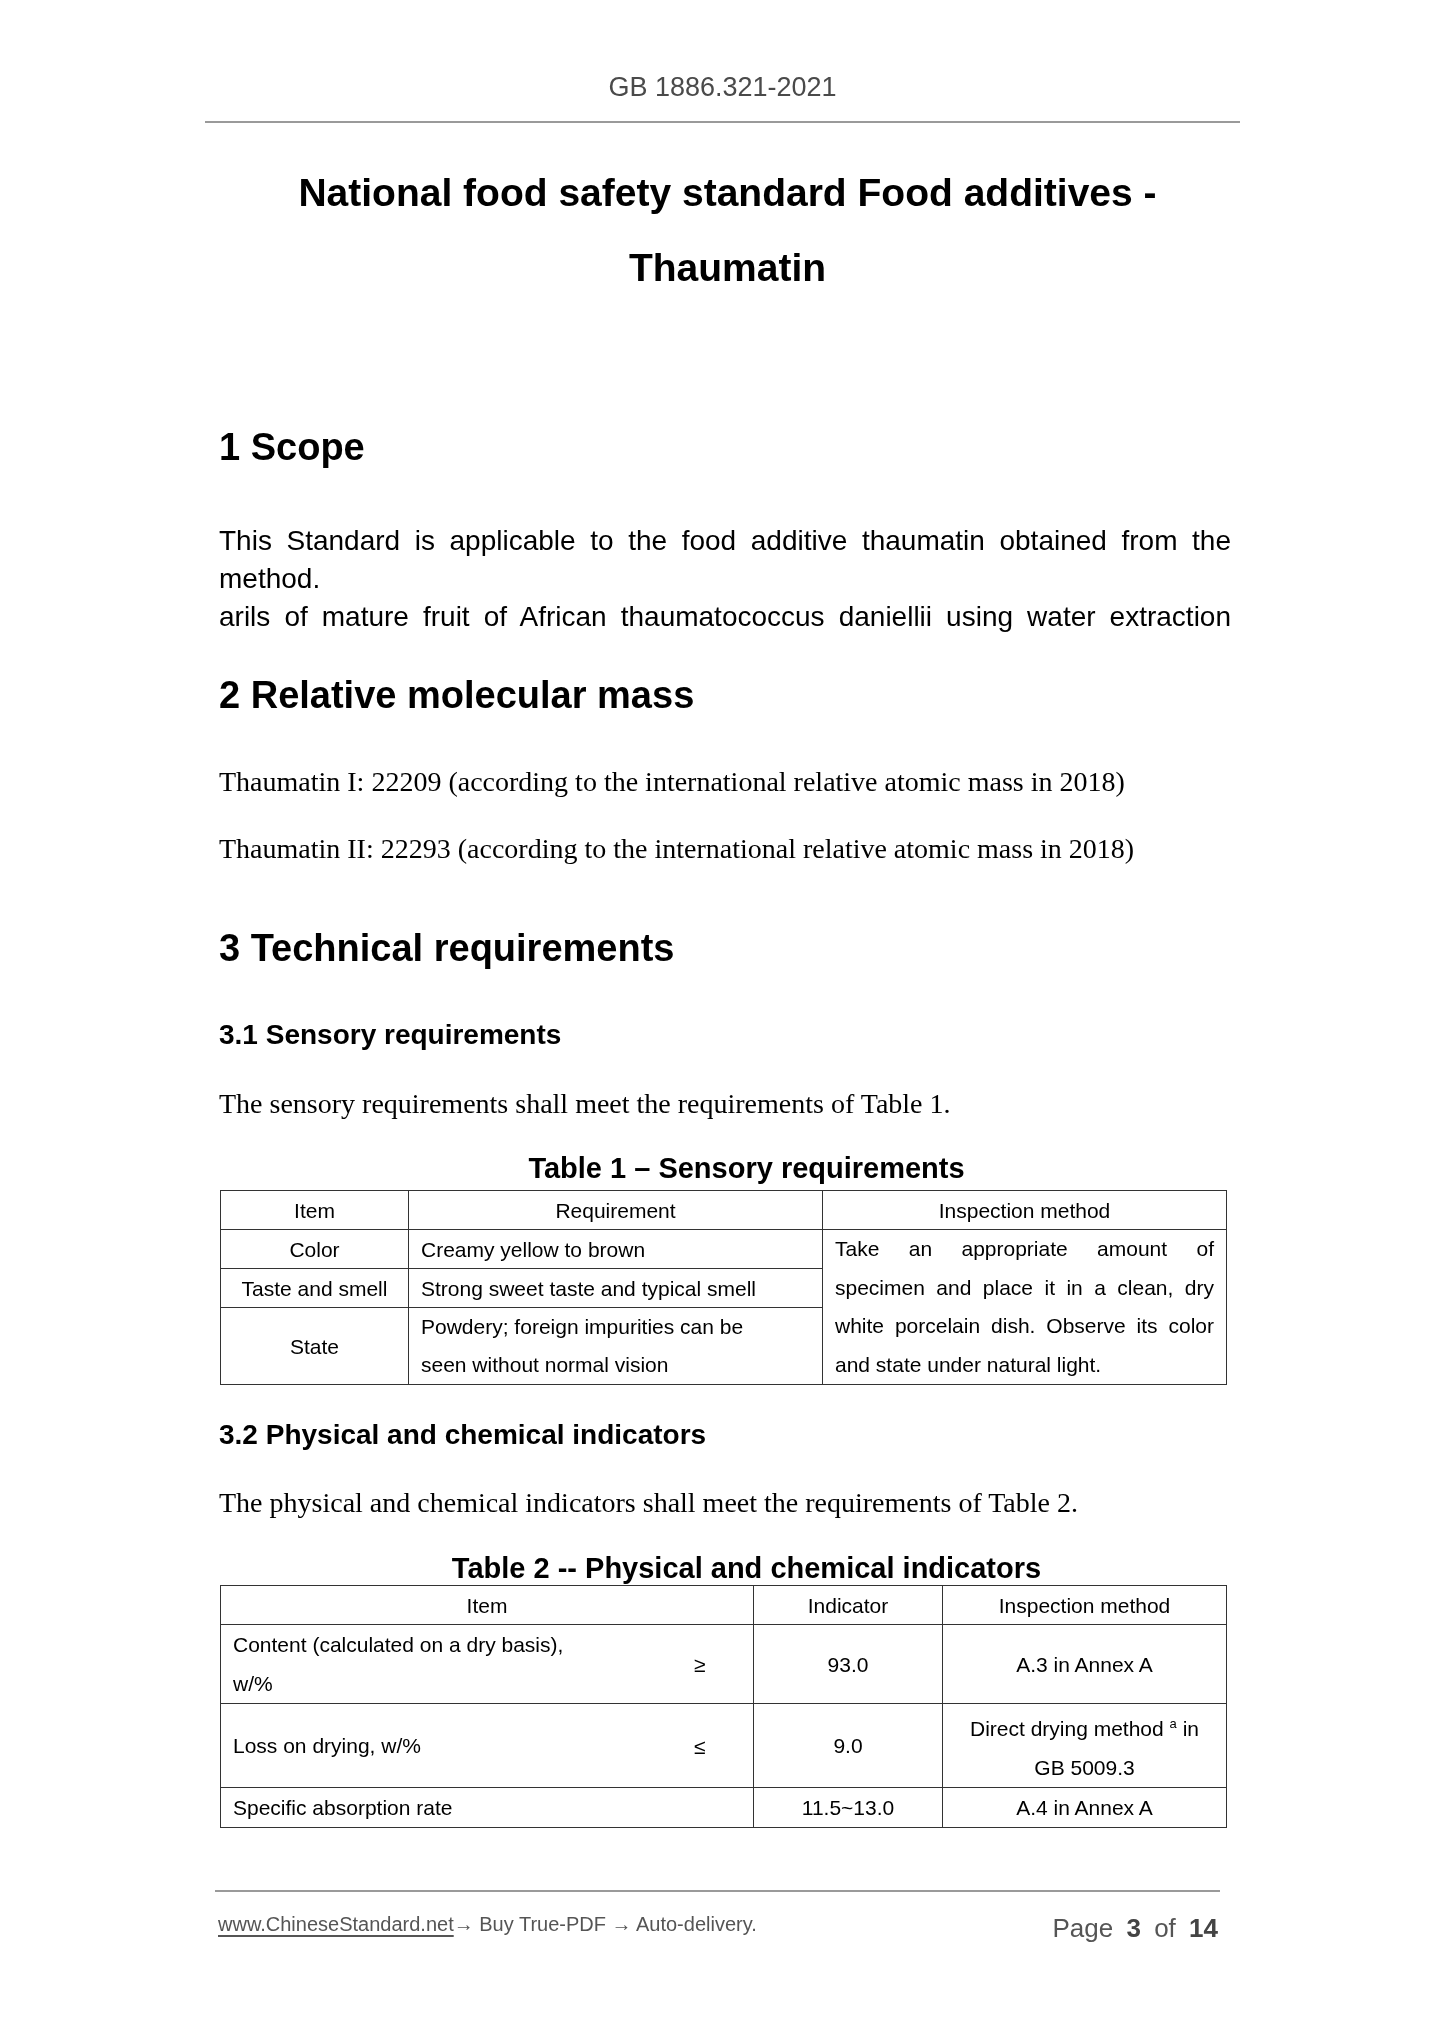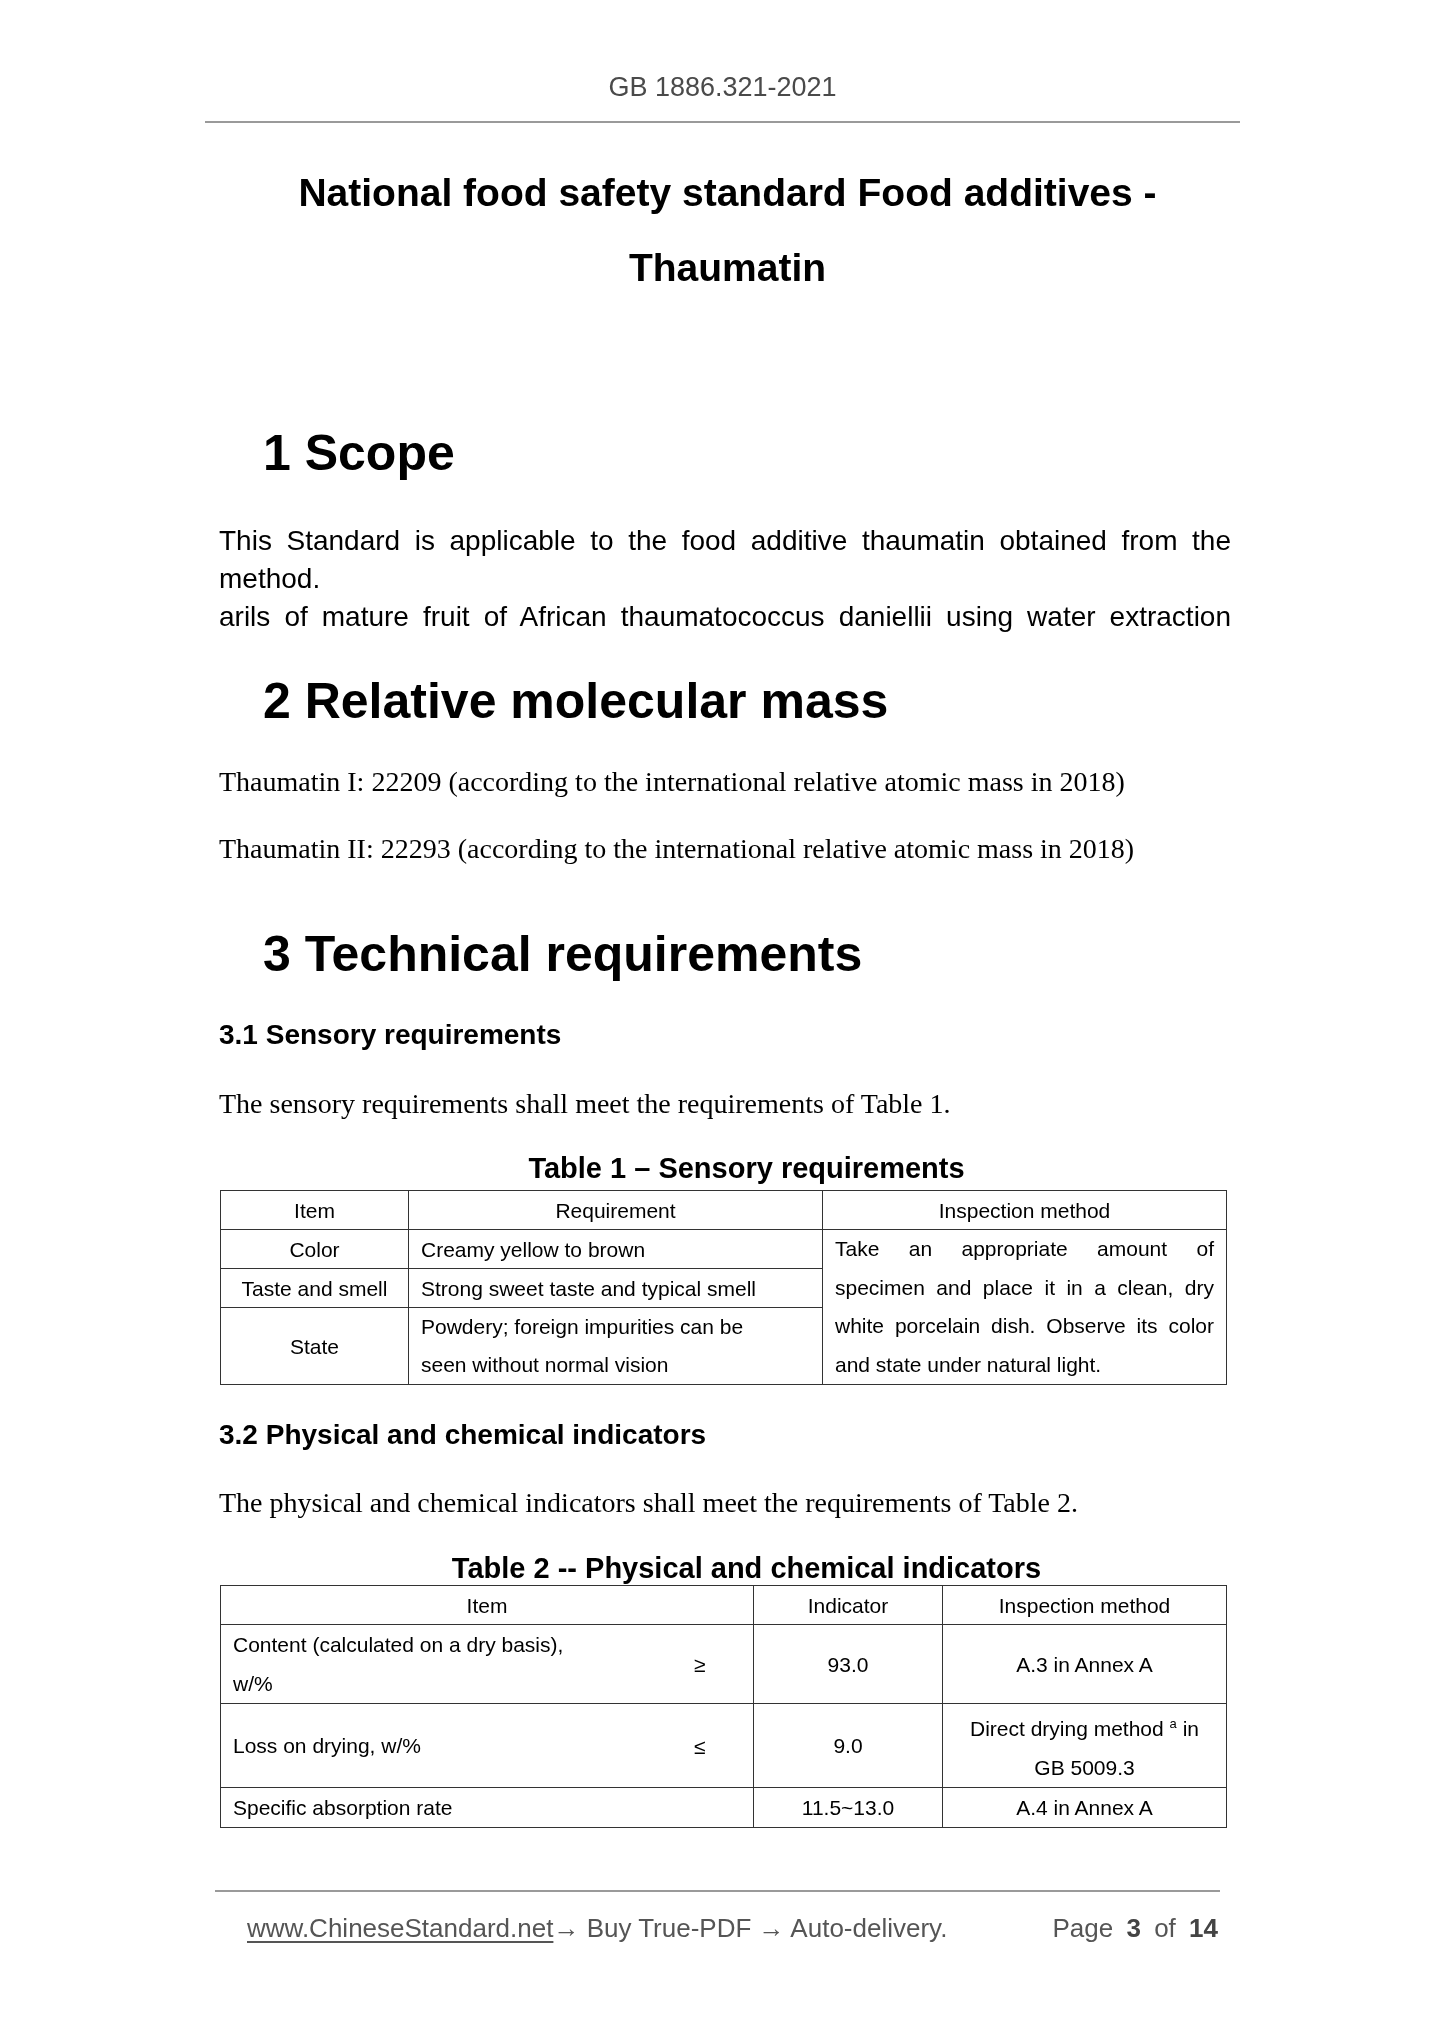--- a/index.html
+++ b/index.html
@@ -10,21 +10,21 @@
     .abs { position: absolute; white-space: nowrap; }
     .running-header {
       left: 0; width: 1445px; text-align: center; top: 72px;
       font-size: 27px; color: #4a4a4a;
     }
     .rule { position: absolute; height: 0; border-top: 2px solid #9a9a9a; }
     .doc-title {
       left: 0; width: 1455px; text-align: center;
       font-size: 39px; font-weight: bold; line-height: 1;
     }
-    .h1 { left: 219px; font-size: 50px; font-weight: bold; line-height: 1; margin-left: 44px; }
+    .h1 { left: 219px; font-size: 38px; font-weight: bold; line-height: 1; }
     .h2 { left: 219px; font-size: 28px; font-weight: bold; line-height: 1; }
     .para { left: 219px; font-size: 28px; line-height: 1; font-family: Liberation Serif, serif; }
     .scope-para {
       position: absolute; left: 219px; top: 522px; width: 1012px;
       font-size: 28px; line-height: 38px; text-align: justify;
       white-space: normal;
     }
     .scope-para .ln { display: block; text-align: justify; text-align-last: justify; height: 38px; }
     .scope-para .ln.last { text-align-last: left; }
     .caption {
@@ -43,21 +43,21 @@
     .t1-method {
       padding: 0 12px !important; line-height: 38.5px; text-align: justify;
     }
     .t1-method .ln { display: block; text-align: justify; text-align-last: justify; }
     .t1-method .ln.last { text-align-last: left; }
     .t1-req2 { line-height: 38px; padding-left: 12px !important; }
     .t2-item { line-height: 39px; padding-left: 12px !important; position: relative; }
     .sign { position: absolute; left: 473px; top: 50%; transform: translateY(-50%); }
     .t2-method2 { line-height: 39px; }
     sup.fn { font-size: 13px; vertical-align: 8px; }
-    .footer-text { top: 1913px; left: 218px; font-size: 26px; color: #555; margin-left: 29px; }
+    .footer-text { top: 1913px; left: 218px; font-size: 20px; color: #555; }
     .footer-link { color: #555; text-decoration: underline; text-underline-offset: 4px; text-decoration-thickness: 2px; }
     .footer-page { top: 1913px; right: 227px; font-size: 26px; color: #555; word-spacing: 6px; }
     .footer-page b { color: #444; }
   </style>
 </head>
 <body>
 
 <div class="abs running-header">GB 1886.321-2021</div>
 <div class="rule" style="left:205px; width:1035px; top:121px;"></div>
 

